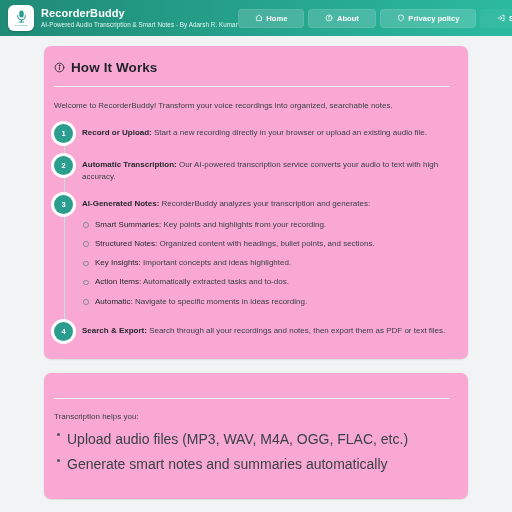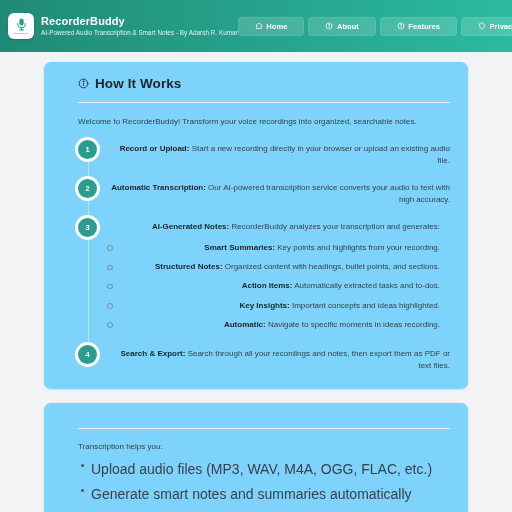--- a/index.html
+++ b/index.html
@@ -7,21 +7,21 @@
   body {
     font-family: "Liberation Sans", sans-serif;
     background: #f1f3f5;
     color: #212529;
     font-size: 12px;
     overflow: hidden;
   }
 
   
   .header {
-    height: 52px;
+    height: 36px;
     background: linear-gradient(90deg, #1f8a76 0%, #25a08a 45%, #2bbaa0 100%);
     display: flex;
     align-items: center;
     padding: 0 6px 0 8px;
     position: relative;
   }
   .brand { display:flex; align-items:center; gap:7px; flex:0 0 auto; }
   .logo-box {
     width: 26px; height: 26px;
     background: #ffffff;
@@ -49,24 +49,24 @@
     font-weight: bold;
     white-space: nowrap;
     cursor:pointer;
   }
   .nav-item.plain { background: rgba(255,255,255,.05); border-color: transparent; }
   .nav-item svg { display:block; flex:0 0 auto; }
 
   
   .page { padding: 10px 44px 0 44px; }
   .card {
-    background:#7dd3fc;
+    background:#f9a8d4;
     border-radius: 7px;
     box-shadow: 0 1px 2px rgba(0,0,0,.07), 0 0 0 1px rgba(0,0,0,.02);
-    padding: 14px 18px 18px 34px;
+    padding: 14px 18px 18px 10px;
     margin-bottom: 14px;
   }
   .card-title {
     display:flex; align-items:center; gap:6px;
     font-size: 13.5px; font-weight:bold; color:#1f2328;
     letter-spacing:.1px;
   }
   .card-title svg { display:block; }
   .rule { height:1px; background:#eceef0; margin: 11px 0 13px 0; }
   .intro { font-size:8px; color:#3a4047; line-height:1.5; }
@@ -80,35 +80,35 @@
   .step { display:flex; gap:9px; position:relative; margin-bottom:13px; }
   .step:last-child { margin-bottom:0; }
   .bubble {
     width:19px; height:19px; border-radius:50%;
     background:#2a9d8f; color:#fff;
     font-size:7.5px; font-weight:bold;
     display:flex; align-items:center; justify-content:center;
     flex:0 0 auto; position:relative; z-index:2;
     box-shadow: 0 0 0 3px #ffffff;
   }
-  .step-body { padding-top:3px; font-size:8px; color:#3a4047; line-height:1.45;text-align:right; }
+  .step-body { padding-top:3px; font-size:8px; color:#3a4047; line-height:1.45; }
   .step-body b { color:#1f2328; font-weight:bold; }
 
   .sublist { list-style:none; margin:9px 0 2px 0; padding:0; }
   .sublist li {
     position:relative; padding-left:13px; margin-bottom:8px;
     font-size:8px; color:#3a4047; line-height:1.4;
   }
   .sublist li:last-child { margin-bottom:2px; }
   .sublist li::before {
     content:""; position:absolute; left:1px; top:3.5px;
     width:3.6px; height:3.6px; border-radius:50%;
     border:1px solid #7d8891; background:transparent;
   }
-  .sublist li b { color:#1f2328; font-weight:bold;margin-left:36px; }
+  .sublist li b { color:#1f2328; font-weight:normal; }
 
   .outro { font-size:8px; color:#3a4047; margin-top:13px; line-height:1.5; }
 
   
   .helps { font-size:8px; color:#3a4047; }
   .bullets { list-style:none; margin:9px 0 0 0; padding:0; }
   .bullets li {
     position:relative; padding-left:13px; margin-bottom:6.5px;
     font-size:14px; color:#3a4047; line-height:1.35;
   }
@@ -154,30 +154,20 @@
       <span>
         <svg width="8" height="8" viewBox="0 0 24 24" fill="none" stroke="#ffffff" stroke-width="2.2" stroke-linecap="round">
           <circle cx="12" cy="12" r="9"></circle>
             <line x1="12" y1="11" x2="12" y2="16"></line>
             <circle cx="12" cy="7.5" r=".8" fill="#ffffff"></circle>
         </svg>
       </span>
       <span>About</span>
     </div>
 
-    <div class="nav-item">
-      <span>
-        <svg width="8" height="8" viewBox="0 0 24 24" fill="none" stroke="#ffffff" stroke-width="2.2" stroke-linecap="round">
-          <circle cx="12" cy="12" r="9"></circle>
-            <line x1="12" y1="11" x2="12" y2="16"></line>
-            <circle cx="12" cy="7.5" r=".8" fill="#ffffff"></circle>
-        </svg>
-      </span>
-      <span>Features</span>
-    </div>
 
     <div class="nav-item">
       <span>
         <svg width="8" height="8" viewBox="0 0 24 24" fill="none" stroke="#ffffff" stroke-width="2.2" stroke-linecap="round" stroke-linejoin="round">
           <path d="M12 3l7 3v6c0 4.5-3 7.8-7 9-4-1.2-7-4.5-7-9V6z"></path>
         </svg>
       </span>
       <span>Privacy policy</span>
     </div>
 
@@ -232,24 +222,24 @@
         <div class="step-body">
           <b>AI-Generated Notes:</b><span> RecorderBuddy analyzes your transcription and generates:</span>
           <ul class="sublist">
             <li>
               <b>Smart Summaries:</b><span> Key points and highlights from your recording.</span>
             </li>
             <li>
               <b>Structured Notes:</b><span> Organized content with headings, bullet points, and sections.</span>
             </li>
             <li>
+              <b>Key Insights:</b><span> Important concepts and ideas highlighted.</span>
+            </li>
+            <li>
               <b>Action Items:</b><span> Automatically extracted tasks and to-dos.</span>
-            </li>
-            <li>
-              <b>Key Insights:</b><span> Important concepts and ideas highlighted.</span>
             </li>
             <li>
               <b>Automatic:</b><span> Navigate to specific moments in ideas recording.</span>
             </li>
           </ul>
         </div>
       </div>
 
       <div class="step">
         <div class="bubble">4</div>

